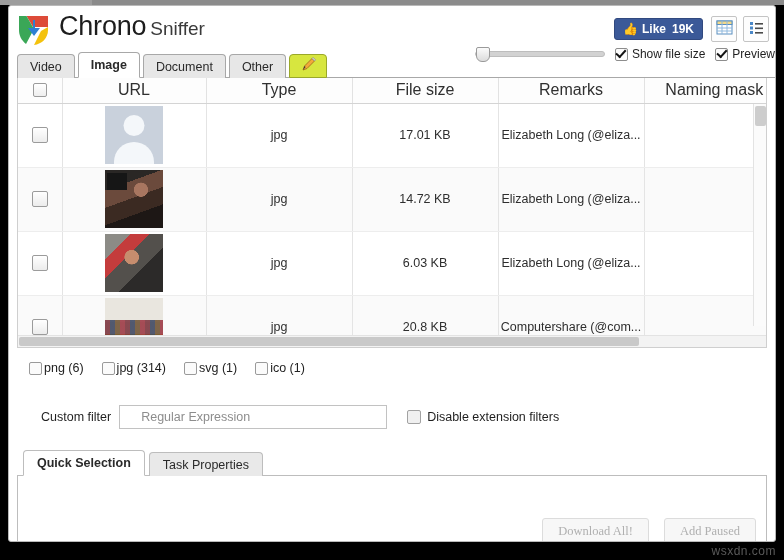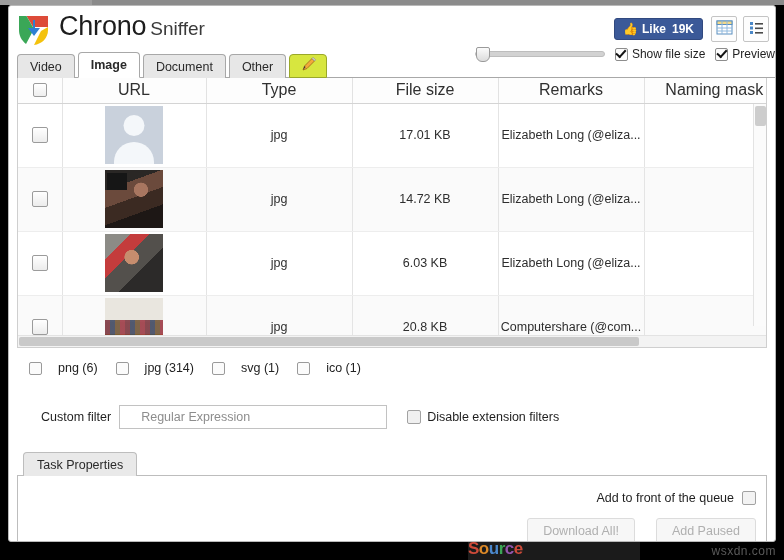--- a/index.html
+++ b/index.html
@@ -312,21 +312,21 @@
   
   .filters {
     margin: 9px 8px 0 8px;
     padding-left: 12px;
   }
   .ext-row {
     display: flex; align-items: center; gap: 18px;
     height: 22px;
   }
   .ext-item {
-    display: flex; align-items: center; gap: 16px;
+    display: flex; align-items: center; gap: 2px;
     font-size: 12.5px; color: #222;
     cursor: pointer;
   }
   .ext-box {
     width: 13px; height: 13px;
     border: 1px solid #9a9a9a;
     background: #fbfbfb;
     border-radius: 2px;
   }
 
@@ -405,21 +405,21 @@
     cursor: pointer;
   }
   .queue-box {
     width: 14px; height: 14px;
     border: 1px solid #a2a2a2;
     background: #f3f3f3;
     border-radius: 2px;
   }
   .btn-row {
     position: absolute; right: 10px; top: 42px;
-    display: flex; gap: 21px;
+    display: flex; gap: 15px; font-family: Liberation Serif, serif;
   }
   .btn {
     height: 26px;
     padding: 0 15px;
     display: flex; align-items: center; justify-content: center;
     font-size: 12.5px;
     border: 1px solid #c0c0c0;
     background: linear-gradient(#fcfcfc,#f0f0f0);
     border-radius: 3px;
     color: #1d1d1d;
@@ -651,38 +651,34 @@
         <span class="custom-label">Custom filter</span>
         <input class="regex-input" type="text" placeholder="Regular Expression" style="">
         <div class="disable-ext">
           <span class="disable-box"></span>
           <span>Disable extension filters</span>
         </div>
       </div>
     </div>
 
     <div class="bottom-tabs">
+      <div class="btab active">
+        <span>Quick Selection</span>
+      </div>
       <div class="btab">
         <span>Task Properties</span>
       </div>
     </div>
 
     <div class="footer">
-      <div class="queue-row">
-        <span>Add to front of the queue</span>
-        <span class="queue-box"></span>
-      </div>
       <div class="btn-row">
         <div class="btn disabled">
           <span>Download All!</span>
         </div>
         <div class="btn disabled">
           <span>Add Paused</span>
         </div>
       </div>
     </div>
   </div>
 
-  <div class="wm-logo">
-    <span>S</span><span>o</span><span>u</span><span>r</span><span>c</span><span>e</span>
-  </div>
   <div class="wm-right">wsxdn.com</div>
 </div>
 
 </body></html>

